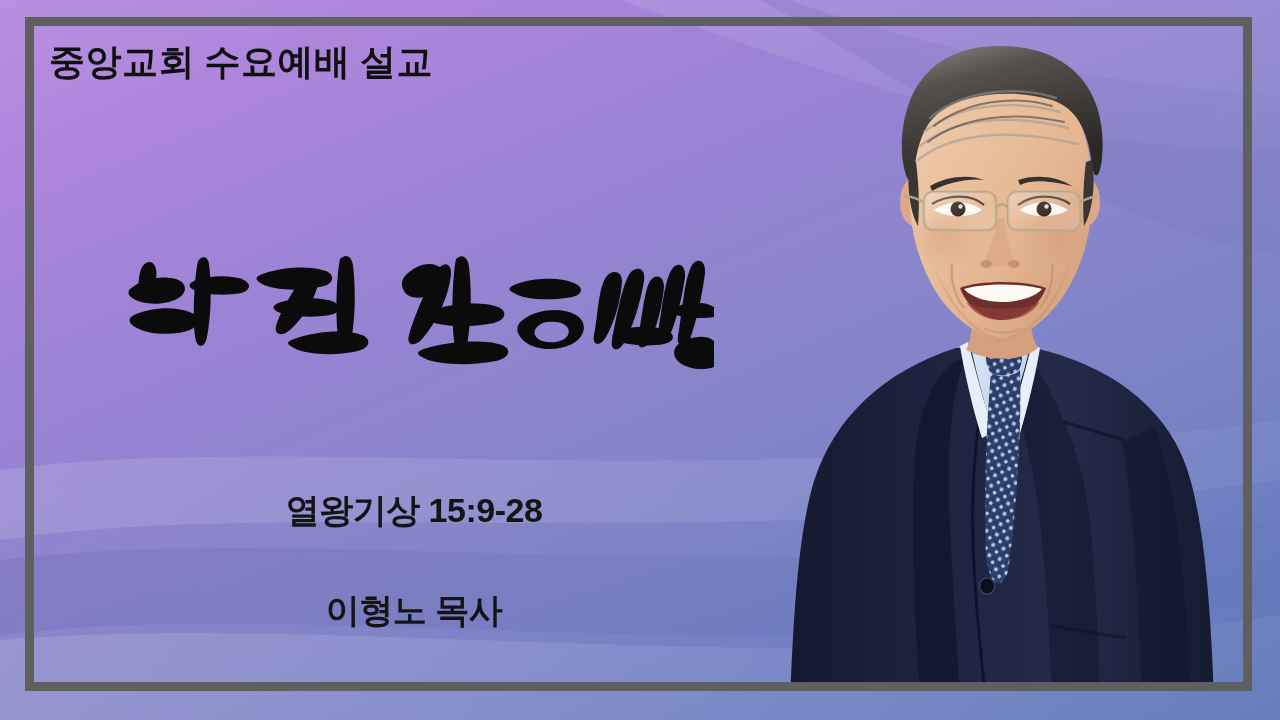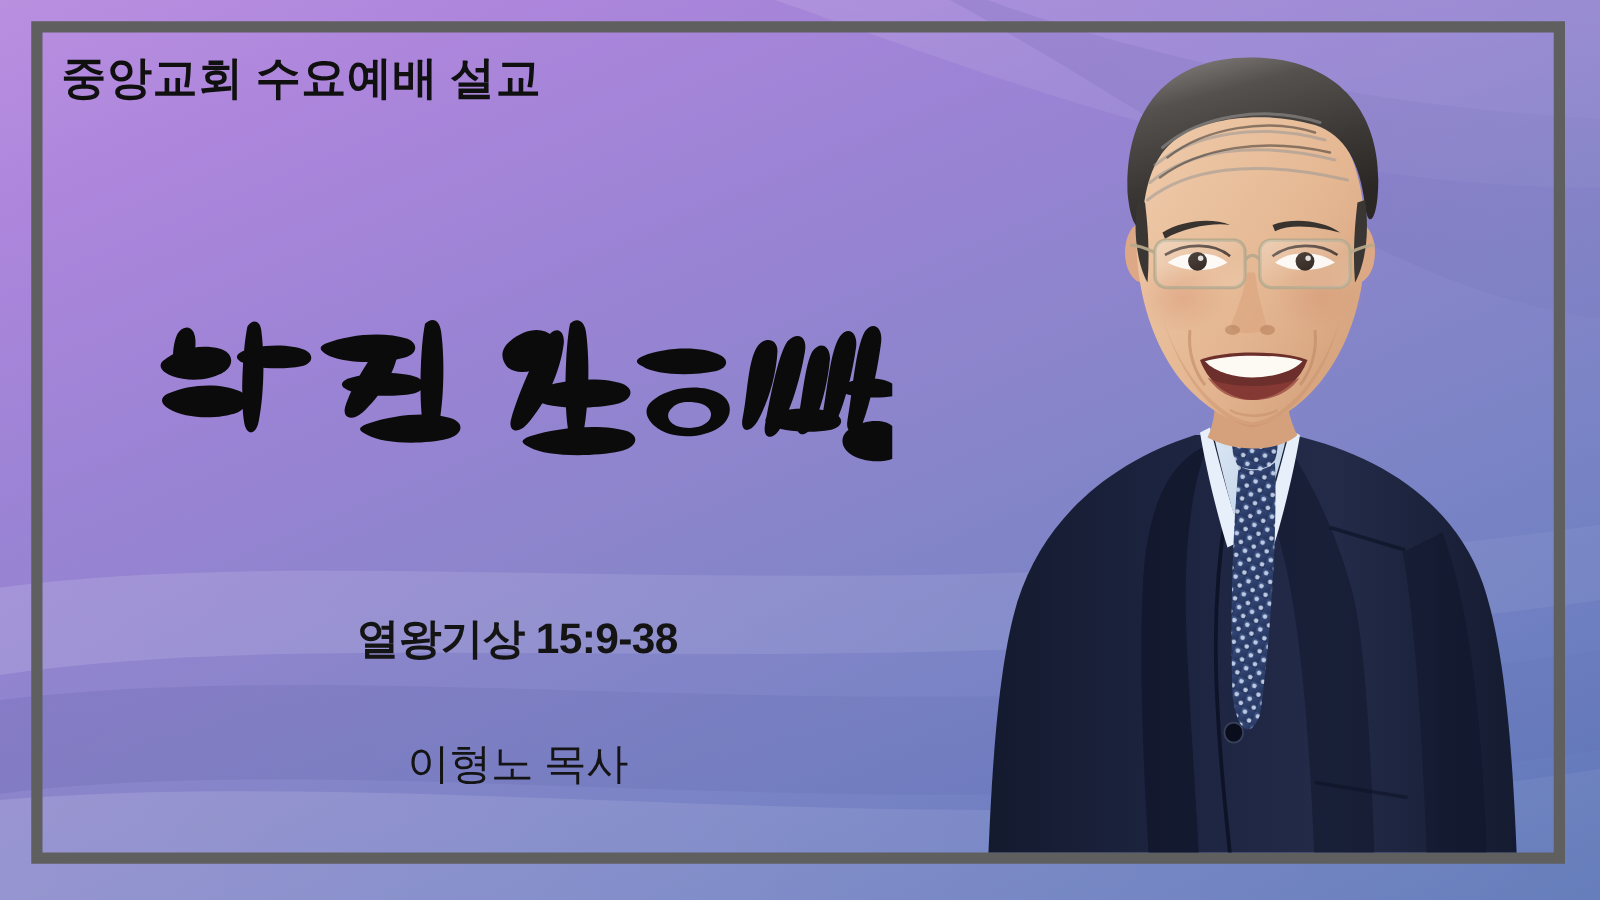--- a/index.html
+++ b/index.html
@@ -97,21 +97,21 @@
     z-index: 6;
   }
 
   #speaker-name {
     position: absolute;
     left: 0;
     top: 562px;
     width: 760px;
     text-align: center;
     font-family: "Liberation Sans", "DejaVu Sans", sans-serif;
-    font-weight: 400;
+    font-weight: 700;
     font-size: 34px;
     letter-spacing: -0.5px;
     color: #141414;
     z-index: 6;
   }
 
   
   #portrait {
     position: absolute;
     left: 700px;
@@ -194,21 +194,21 @@
             <path d="M524,100 C540,94 562,95 574,100 C582,104 580,111 570,113 C554,116 530,114 522,109 C516,106 518,102 524,100 Z"></path>
 
             <path d="M578,38 C584,30 592,34 591,46 C588,68 582,90 576,104 C570,114 562,112 564,101 C568,80 570,50 578,38 Z"></path>
             <path d="M598,34 C604,26 612,30 611,42 C608,66 602,92 596,108 C590,118 582,116 584,105 C588,84 590,48 598,34 Z"></path>
             <path d="M582,76 C596,70 612,71 620,76 L620,86 C608,88 588,87 580,83 C574,80 576,78 582,76 Z"></path>
             <path d="M586,112 C598,104 614,104 620,110 L620,136 C610,140 594,138 586,132 C578,126 578,117 586,112 Z"></path>
           </g>
         </svg>
       </div>
 
-      <div id="scripture-ref">열왕기상 15:9-38</div>
+      <div id="scripture-ref">열왕기상 15:9-28</div>
 
       <div id="speaker-name">이형노 목사</div>
 
       <div id="portrait">
         <svg viewBox="0 0 560 675" preserveAspectRatio="xMidYMax meet" aria-hidden="true">
           <defs>
             <linearGradient id="suitG" x1="0" y1="0" x2="1" y2="0">
               <stop offset="0%" stop-color="#141a2e"></stop>
               <stop offset="35%" stop-color="#1d2440"></stop>
               <stop offset="65%" stop-color="#232b49"></stop>

